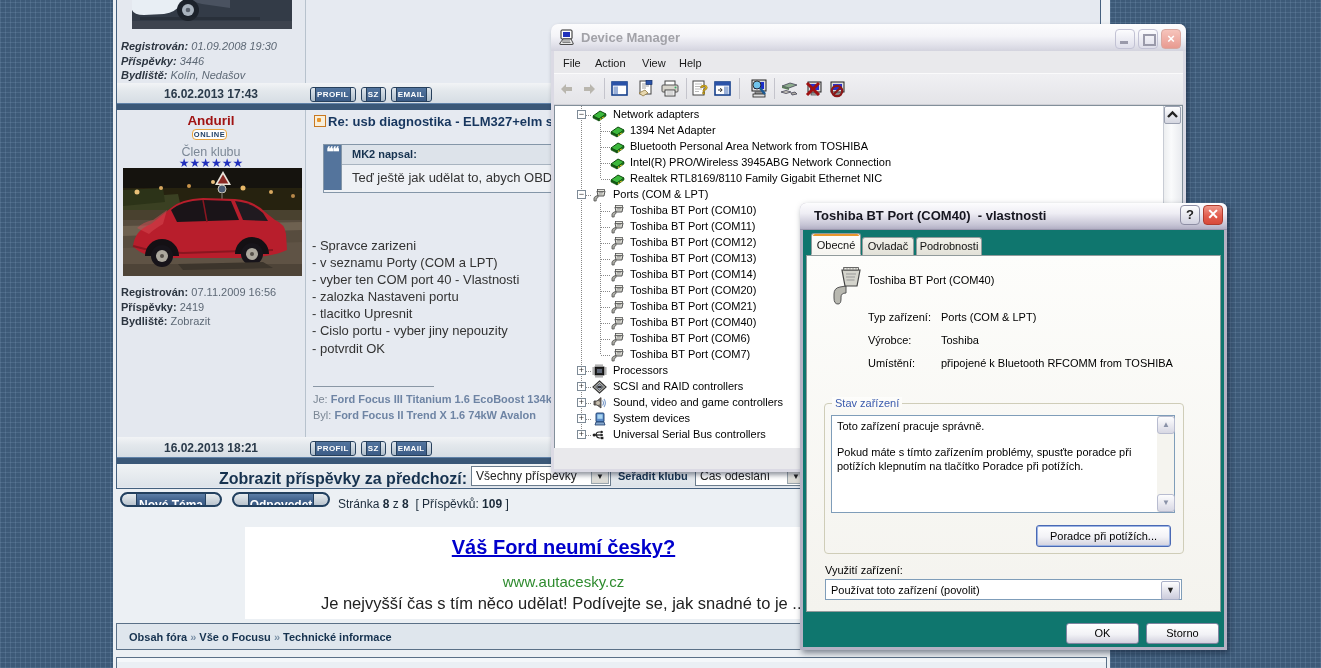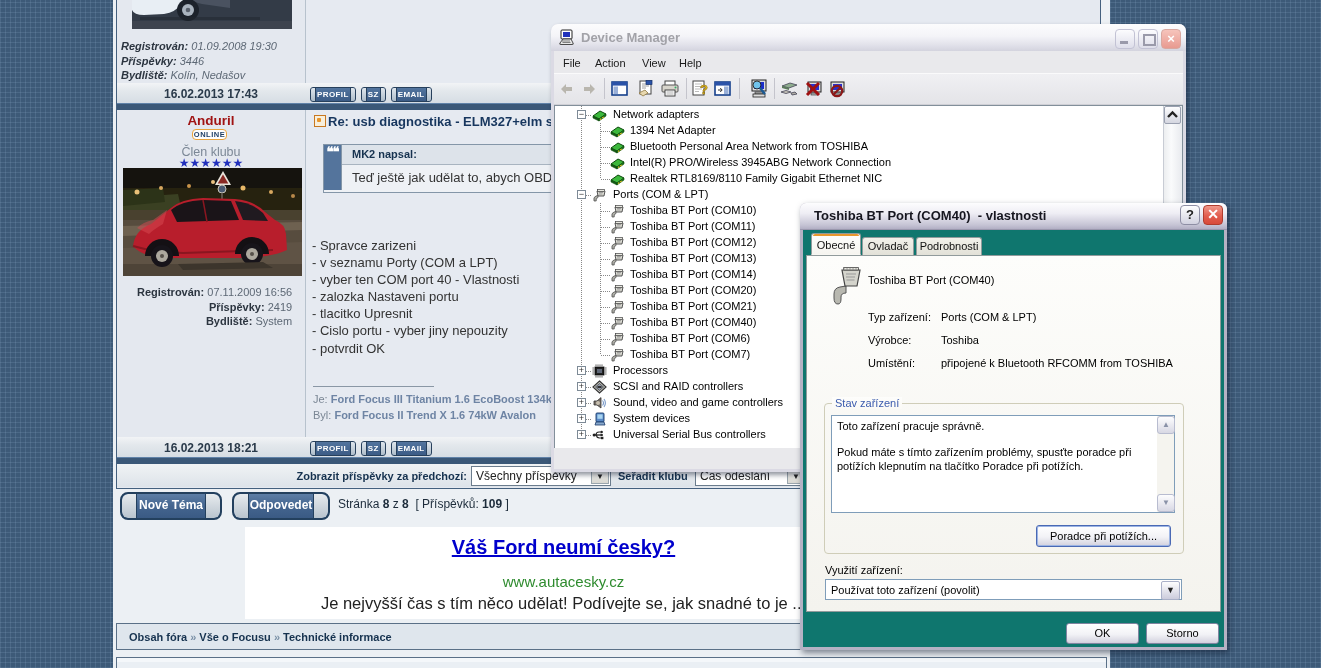--- a/index.html
+++ b/index.html
@@ -24,21 +24,21 @@
   .rval{color:#5d6875;}
   .reg{font-size:11px;line-height:14.5px;}
   .pbtn{display:inline-block;height:13px;border:1px solid #27405c;border-radius:3px;
      background:linear-gradient(180deg,#52749e,#3c5c86);color:#fff;font-size:8px;font-weight:bold;letter-spacing:0.4px;
      line-height:13px;padding:0 6px;position:relative;vertical-align:middle;margin-right:5px;}
   .pbtn i{position:absolute;top:0;bottom:0;width:4px;background:linear-gradient(180deg,#dfe6ec,#aebdca);font-style:normal;}
   .pbtn i.l{left:0;border-right:1px solid #27405c;border-radius:2px 0 0 2px;}
   .pbtn i.r{right:0;border-left:1px solid #27405c;border-radius:0 2px 2px 0;}
   .datec{font-size:12px;font-weight:bold;color:#2a3a4a;}
   
-  .navbtn{position:absolute;height:28px;border:2px solid #23405e;border-radius:8px;padding:0 12px;box-sizing:border-box;white-space:nowrap;overflow:hidden;font-size:12px !important;
+  .navbtn{position:absolute;height:15px;border:2px solid #23405e;border-radius:8px;padding:0 12px;box-sizing:border-box;white-space:nowrap;overflow:hidden;font-size:12px !important;
     background:linear-gradient(180deg,#5d7ea6 0%,#44658f 50%,#3a5a84 100%);
     color:#fff;font-size:13px;font-weight:bold;text-align:center;line-height:23px;}
   .navbtn i{position:absolute;top:0;bottom:0;width:14px;font-style:normal;
     background:linear-gradient(180deg,#e7ebee,#b9c4ce);}
   .navbtn i.l{left:0;border-right:1px solid #23405e;border-radius:6px 0 0 6px;}
   .navbtn i.r{right:0;border-left:1px solid #23405e;border-radius:0 6px 6px 0;}
   
   .xsel{position:absolute;background:#fff;border:1px solid #6b7c8d;font-size:12px;color:#222;}
   .xsel span{position:absolute;left:4px;top:2px;white-space:nowrap;}
   .xsel .ar{position:absolute;right:1px;top:1px;bottom:1px;width:16px;border:1px solid #9aa5ad;
@@ -147,24 +147,24 @@
       <path d="M112,86 a17,17 0 0,1 34,0 Z" fill="#141014"></path>
       <circle cx="39" cy="88" r="11" fill="#17141a"></circle>
         <circle cx="39" cy="88" r="6" fill="#aca89e"></circle>
         <circle cx="39" cy="88" r="2" fill="#55504a"></circle>
       <circle cx="129" cy="86" r="11" fill="#17141a"></circle>
         <circle cx="129" cy="86" r="6" fill="#aca89e"></circle>
         <circle cx="129" cy="86" r="2" fill="#55504a"></circle>
       <path d="M14,60 Q20,54 30,52 L44,42 L40,56 Q30,62 26,66 Z" fill="#d84a52" opacity="0.5"></path>
       <path d="M55,96 L140,94 L150,100 L60,102 Z" fill="#3c352c"></path>
     </svg>
-    <div class="abs reg" style="left:20px;top:286px;text-align:right;">
+    <div class="abs reg" style="left:4px;top:286px;">
       <span class="rlab">Registrován:</span> <span class="rval">07.11.2009 16:56</span><br>
       <span class="rlab">Příspěvky:</span> <span class="rval">2419</span><br>
-      <span class="rlab">Bydliště:</span> <span class="rval">System</span>
+      <span class="rlab">Bydliště:</span> <span class="rval">Zobrazit</span>
     </div>
 
     <div class="abs" style="left:197px;top:116px;width:10px;height:10px;border:1px solid #c87820;background:#f8efdc;">
        <div style="position:absolute;left:2px;top:2px;width:4px;height:4px;background:#e8962c;border-radius:1px;"></div>
     </div>
     <div class="abs" style="left:211px;top:115px;font-size:13px;font-weight:bold;color:#17365e;white-space:nowrap;">Re: usb diagnostika - ELM327+elm soft</div>
 
     <div class="abs" style="left:206px;top:145px;width:766px;height:47px;border:1px solid #8496a8;background:#eef1f5;">
       <div class="abs" style="left:0;top:0;width:17px;height:45px;background:#54749c;border-right:1px solid #8496a8;color:#fff;font-size:13px;font-weight:bold;line-height:14px;text-align:center;letter-spacing:-1px;">❝❝</div>
       <div class="abs" style="left:18px;top:0;right:0;height:19px;background:#dde3ea;border-bottom:1px solid #a8b4c0;">
@@ -187,21 +187,21 @@
       <span style="color:#7a8694;">Byl:</span> <b style="color:#6e84a4;">Ford Focus II Trend X 1.6 74kW Avalon</b>
     </div>
 
     <div class="frow" style="top:438px;">
       <div class="abs datec" style="left:0;width:188px;top:4px;text-align:center;">16.02.2013 18:21</div>
       <span class="abs" style="left:193px;top:2px;"><span class="pbtn"><i class="l"></i>PROFIL<i class="r"></i></span><span class="pbtn"><i class="l"></i>SZ<i class="r"></i></span><span class="pbtn"><i class="l"></i>EMAIL<i class="r"></i></span></span>
     </div>
     <div class="darkbar" style="top:458px;"></div>
 
     <div class="abs" style="left:0;top:465px;right:0;height:23px;background:linear-gradient(180deg,#f0f3f5,#dde3e9);">
-      <div class="abs" style="right:633px;top:6px;font-size:11px;font-weight:bold;color:#16324f;white-space:nowrap;">Zobrazit příspěvky za předchozí:</div>
+      <div class="abs" style="right:633px;top:6px;font-size:16px;font-weight:bold;color:#16324f;white-space:nowrap;">Zobrazit příspěvky za předchozí:</div>
       <div class="xsel" style="left:354px;top:2px;width:138px;height:18px;">
           <span>Všechny příspěvky</span>
           <div class="ar">▼</div>
         </div>
       <div class="abs" style="left:501px;top:6px;font-size:11px;font-weight:bold;color:#16324f;">Seřadit klubu</div>
       <div class="xsel" style="left:578px;top:2px;width:110px;height:18px;">
           <span>Čas odeslání</span>
           <div class="ar">▼</div>
         </div>
     </div>

